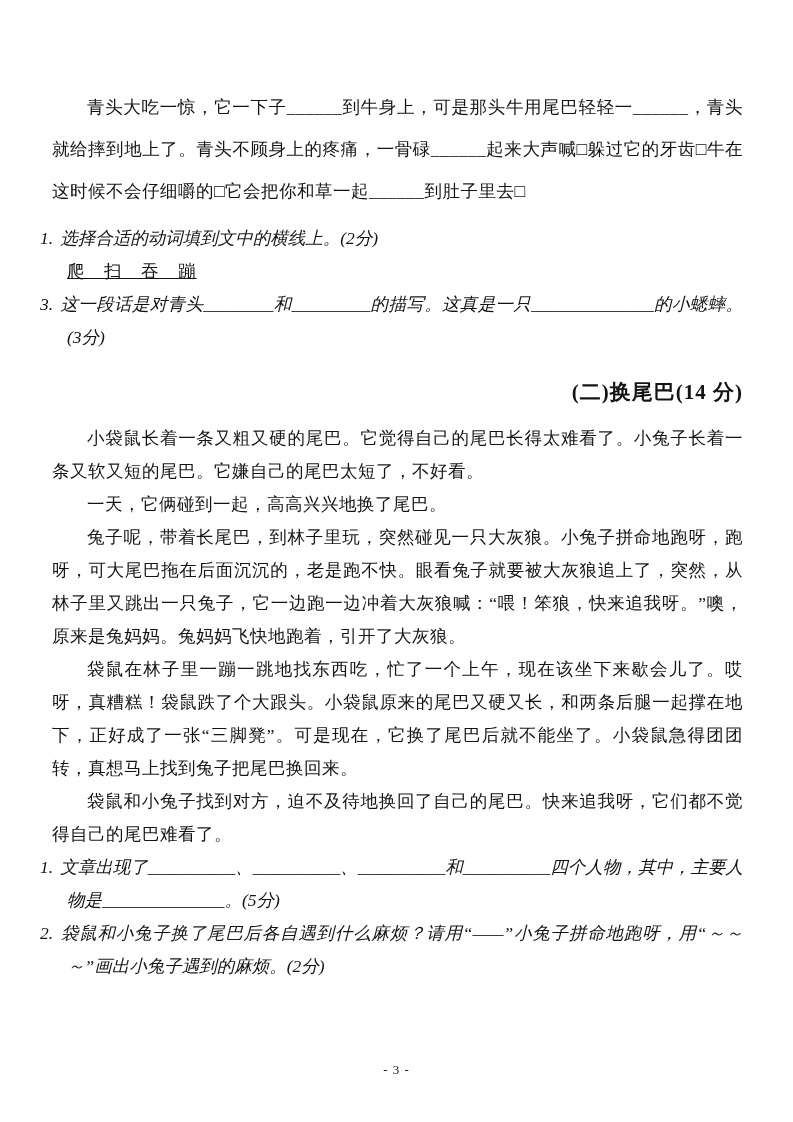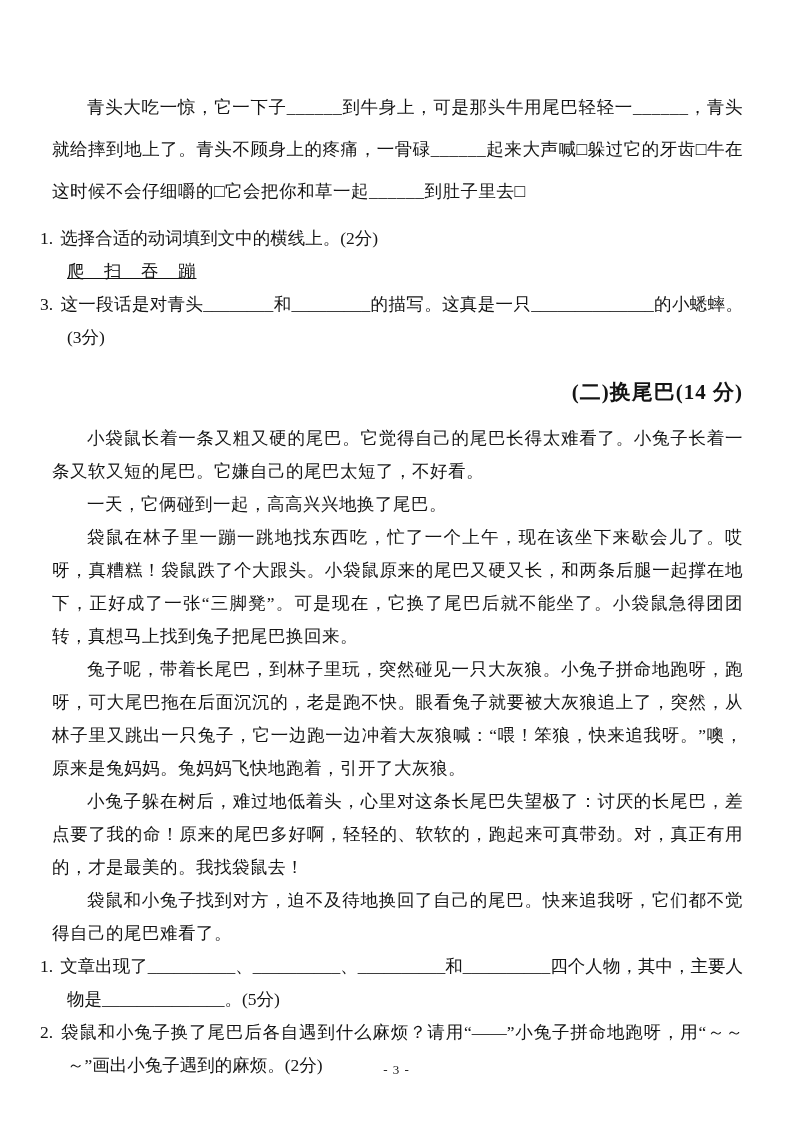--- a/index.html
+++ b/index.html
@@ -23,20 +23,21 @@
     text-align: justify;
     letter-spacing: 0.5px;
   }
   .qlist { margin: 0; }
   .q {
     line-height: 33px;
     margin-left: -12px;
     padding-left: 27px;
     text-indent: -27px;
     text-align: justify;
+    font-style: italic;
   }
   .qnum { margin-right: 7px; }
   .wordbank {
     line-height: 33px;
     margin-left: -12px;
     padding-left: 27px;
     letter-spacing: 1px;
     text-decoration: underline;
   }
   .section-title {
@@ -78,23 +79,22 @@
     <div class="q">
       <span class="qnum">3.</span><span>这一段话是对青头________和_________的描写。这真是一只______________的小蟋蟀。(3分)</span>
     </div>
   </div>
 
   <div class="section-title">(二)换尾巴(14 分)</div>
 
   <div>
     <p class="para">小袋鼠长着一条又粗又硬的尾巴。它觉得自己的尾巴长得太难看了。小兔子长着一条又软又短的尾巴。它嫌自己的尾巴太短了，不好看。</p>
     <p class="para">一天，它俩碰到一起，高高兴兴地换了尾巴。</p>
+    <p class="para">兔子呢，带着长尾巴，到林子里玩，突然碰见一只大灰狼。小兔子拼命地跑呀，跑呀，可大尾巴拖在后面沉沉的，老是跑不快。眼看兔子就要被大灰狼追上了，突然，从林子里又跳出一只兔子，它一边跑一边冲着大灰狼喊：“喂！笨狼，快来追我呀。”噢，原来是兔妈妈。兔妈妈飞快地跑着，引开了大灰狼。</p>
     <p class="para">袋鼠在林子里一蹦一跳地找东西吃，忙了一个上午，现在该坐下来歇会儿了。哎呀，真糟糕！袋鼠跌了个大跟头。小袋鼠原来的尾巴又硬又长，和两条后腿一起撑在地下，正好成了一张“三脚凳”。可是现在，它换了尾巴后就不能坐了。小袋鼠急得团团转，真想马上找到兔子把尾巴换回来。</p>
-    <p class="para">兔子呢，带着长尾巴，到林子里玩，突然碰见一只大灰狼。小兔子拼命地跑呀，跑呀，可大尾巴拖在后面沉沉的，老是跑不快。眼看兔子就要被大灰狼追上了，突然，从林子里又跳出一只兔子，它一边跑一边冲着大灰狼喊：“喂！笨狼，快来追我呀。”噢，原来是兔妈妈。兔妈妈飞快地跑着，引开了大灰狼。</p>
-    <p class="para">小兔子躲在树后，难过地低着头，心里对这条长尾巴失望极了：讨厌的长尾巴，差点要了我的命！原来的尾巴多好啊，轻轻的、软软的，跑起来可真带劲。对，真正有用的，才是最美的。我找袋鼠去！</p>
     <p class="para">袋鼠和小兔子找到对方，迫不及待地换回了自己的尾巴。快来追我呀，它们都不觉得自己的尾巴难看了。</p>
   </div>
 
   <div class="qlist">
     <div class="q">
       <span class="qnum">1.</span><span>文章出现了__________、__________、__________和__________四个人物，其中，主要人物是______________。(5分)</span>
     </div>
     <div class="q">
       <span class="qnum">2.</span><span>袋鼠和小兔子换了尾巴后各自遇到什么麻烦？请用“——”小兔子拼命地跑呀，用“～～～”画出小兔子遇到的麻烦。(2分)</span>
     </div>

